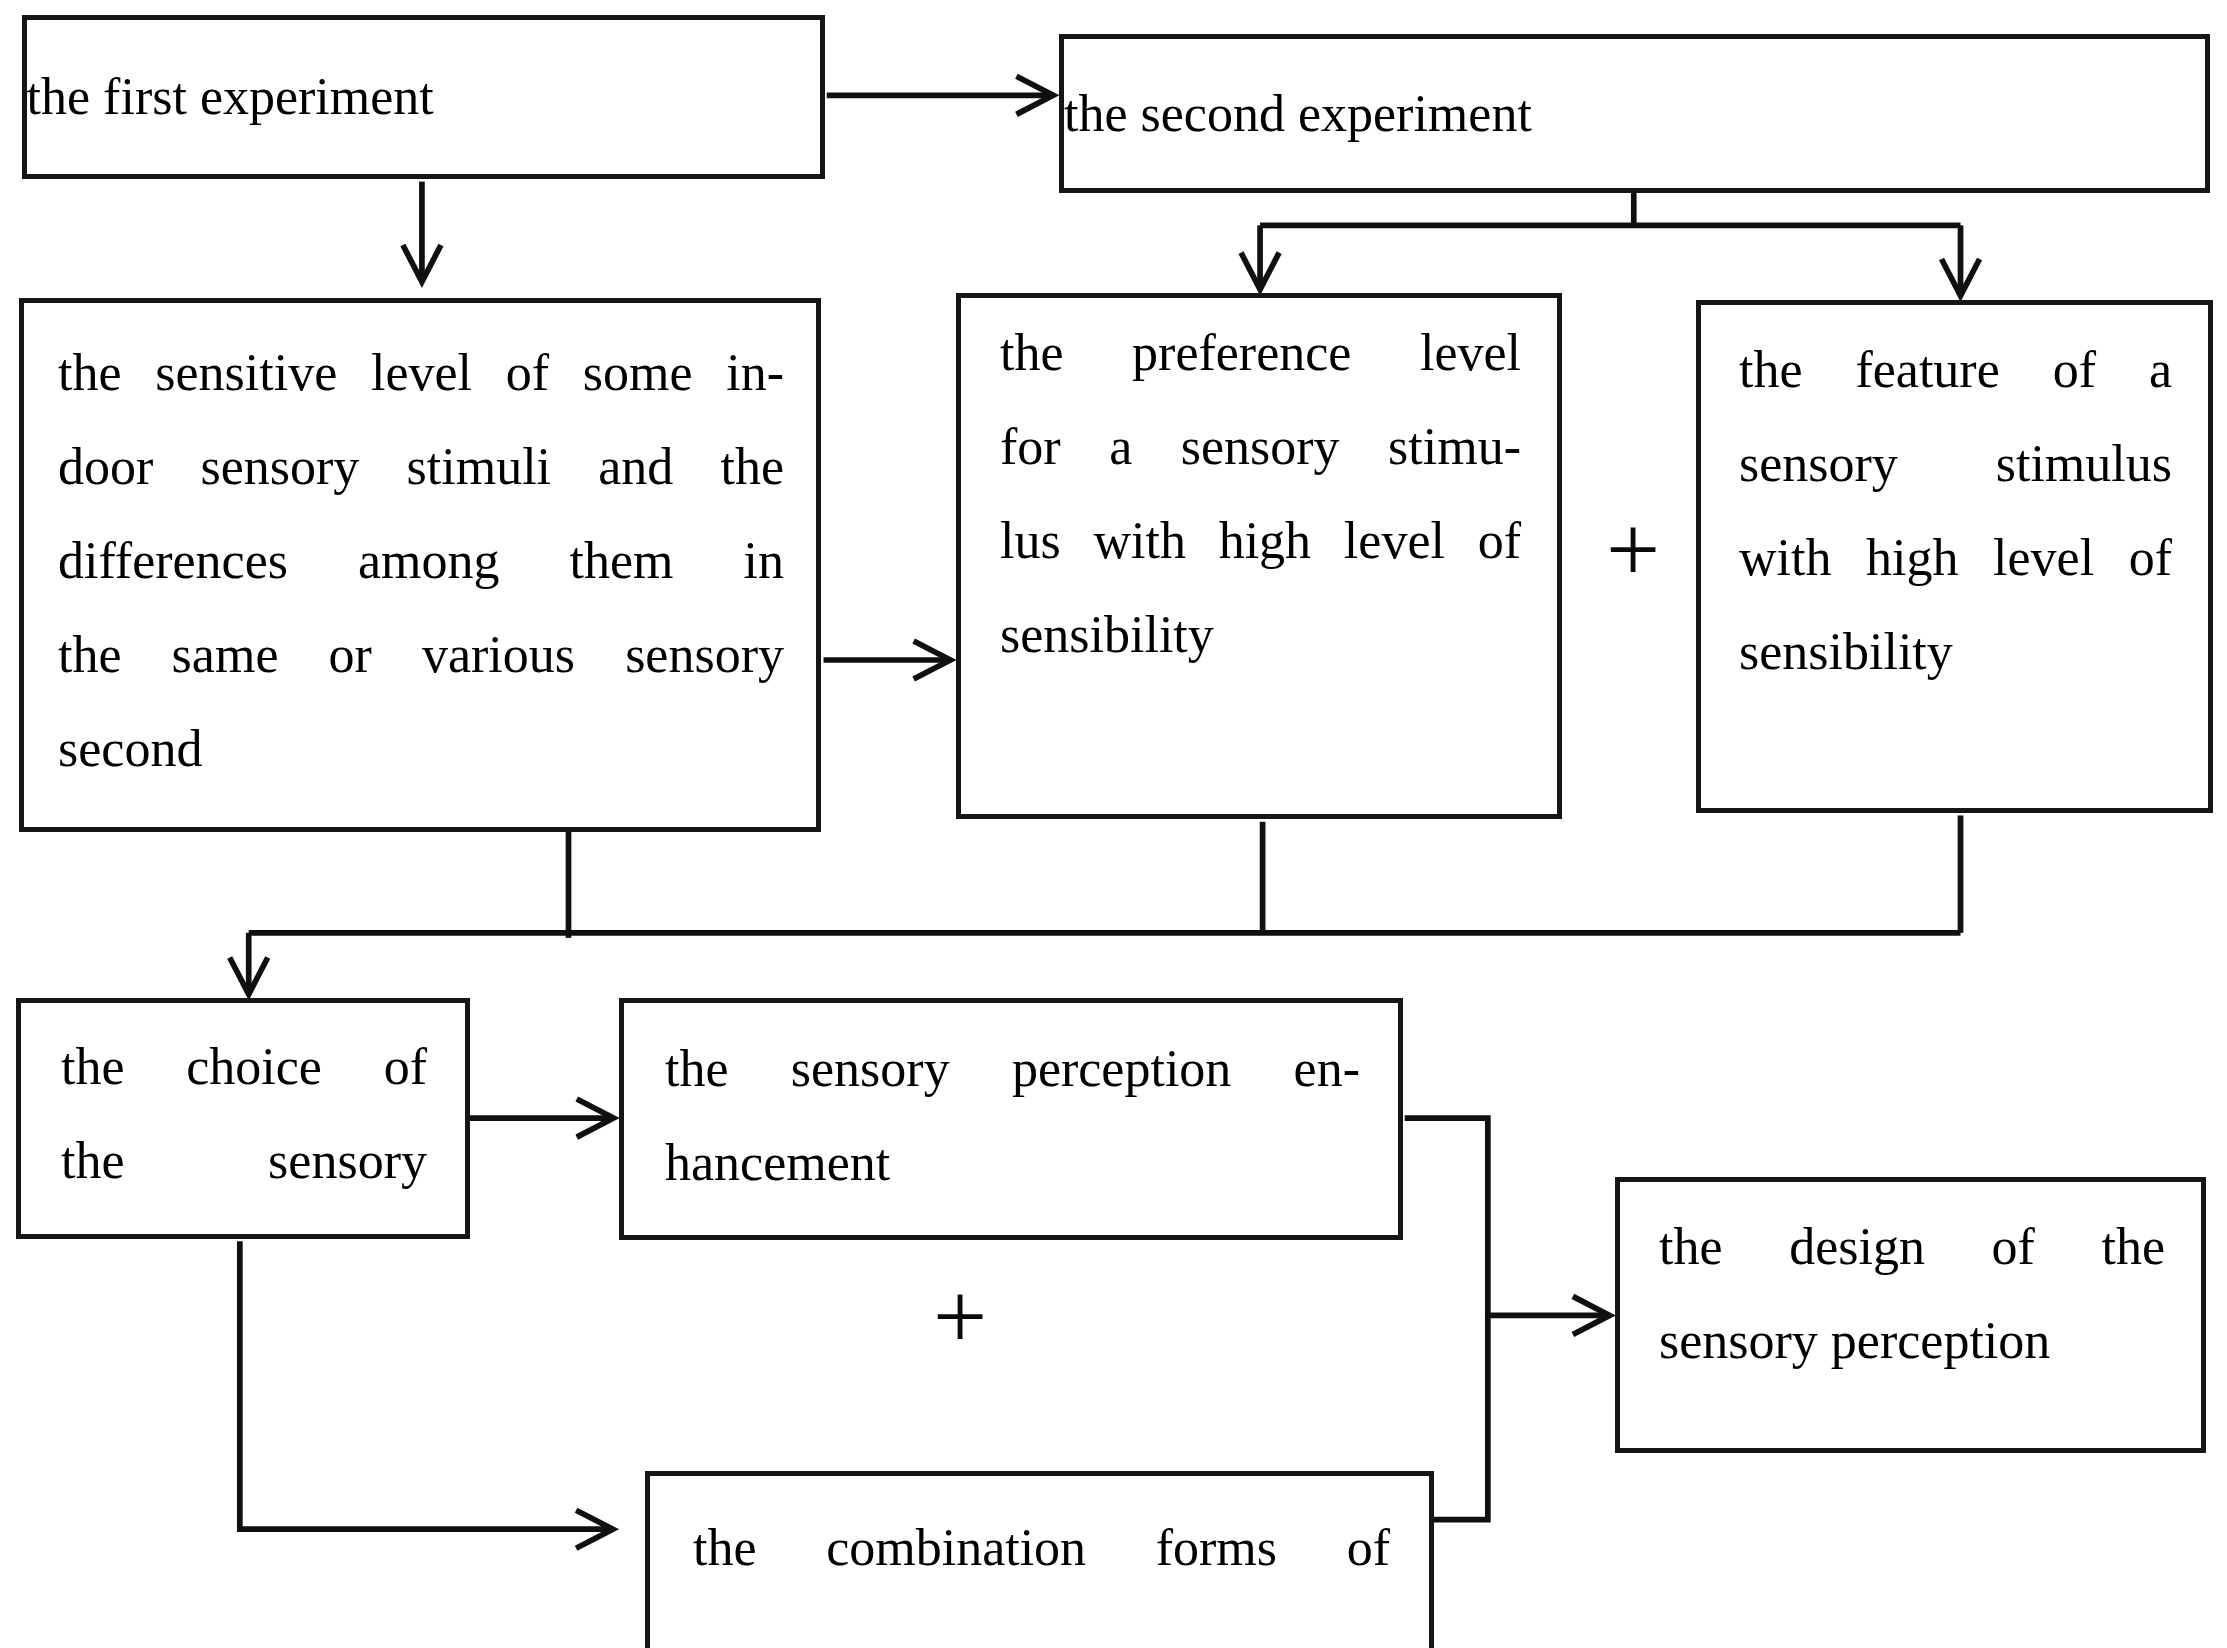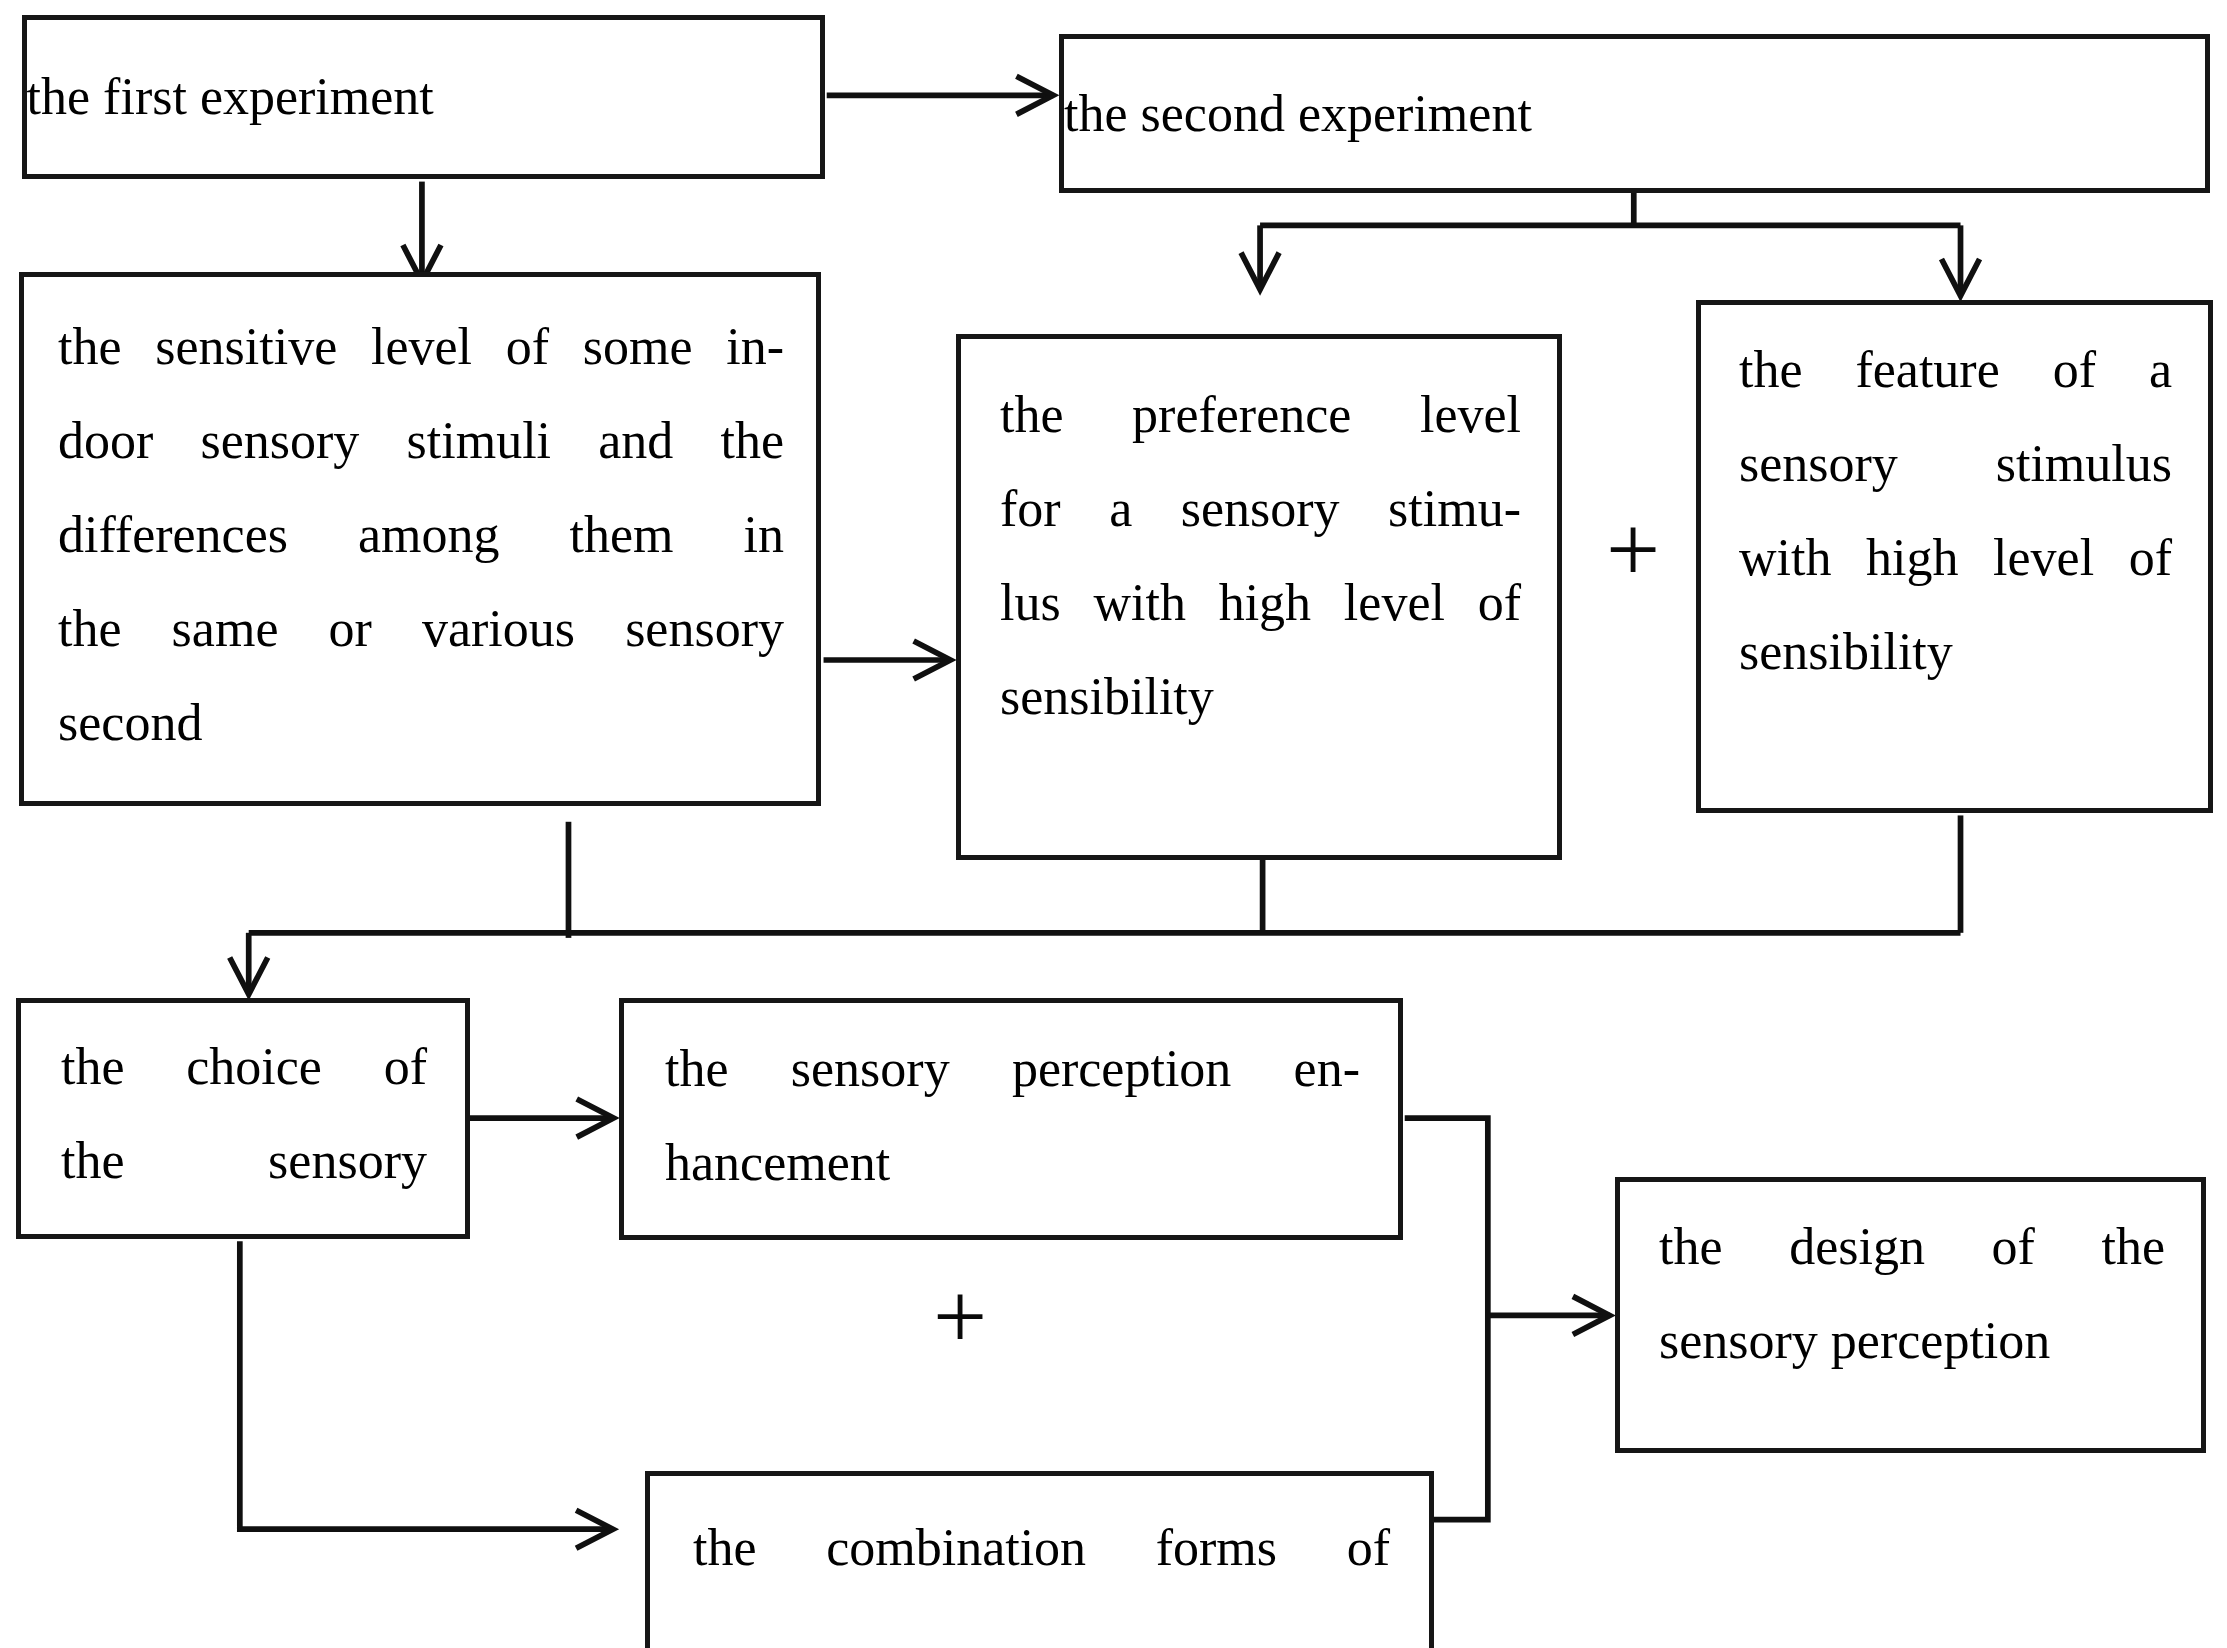--- a/index.html
+++ b/index.html
@@ -28,22 +28,22 @@
     position:absolute;
     transform:translate(-50%,-50%);
     font-size:96px;
     line-height:1;
     font-family:"Liberation Serif", serif;
     color:#0a0a0a;
   }
   
   #box-first        {left:21.6px;   top:14.6px;   width:803px; height:164px;}
   #box-second       {left:1059px; top:16px;   width:1151px; height:159px;margin-top:18px;}
-  #box-sensitive    {left:19px;   top:272px;  width:802px; height:534px;  padding:23px 32px 0 34px;}
-  #box-preference   {left:956px; top:293px;  width:606px;  height:526px;  padding:29px 36px 0 39px;margin-top:41px;}
+  #box-sensitive    {left:19px;   top:298px;  width:802px; height:534px;  padding:23px 32px 0 34px;}
+  #box-preference   {left:956px; top:293px;  width:606px;  height:526px;  padding:8px 36px 0 39px;}
   #box-feature      {left:1696px; top:300px;  width:517px;  height:513px;  padding:18.4px 36px 0 38px;}
   #box-choice       {left:16px;   top:998px; width:454px;  height:241px;  padding:17px 38px 0 40px;}
   #box-enhancement  {left:619px;  top:998px; width:784px; height:242px;  padding:19px 38px 0 41px;}
   #box-combination  {left:619px;  top:1471px; width:789px; height:246px;  padding:25.4px 39px 0 43px;margin-left:26px;}
   #box-design       {left:1615px; top:1177px; width:591px;  height:276px;  padding:18px 36px 0 39px;}
   #plus-top         {left:1633px; top:549px;}
   #plus-bottom      {left:960px; top:1316px;}
 </style>
 </head>
 <body>

